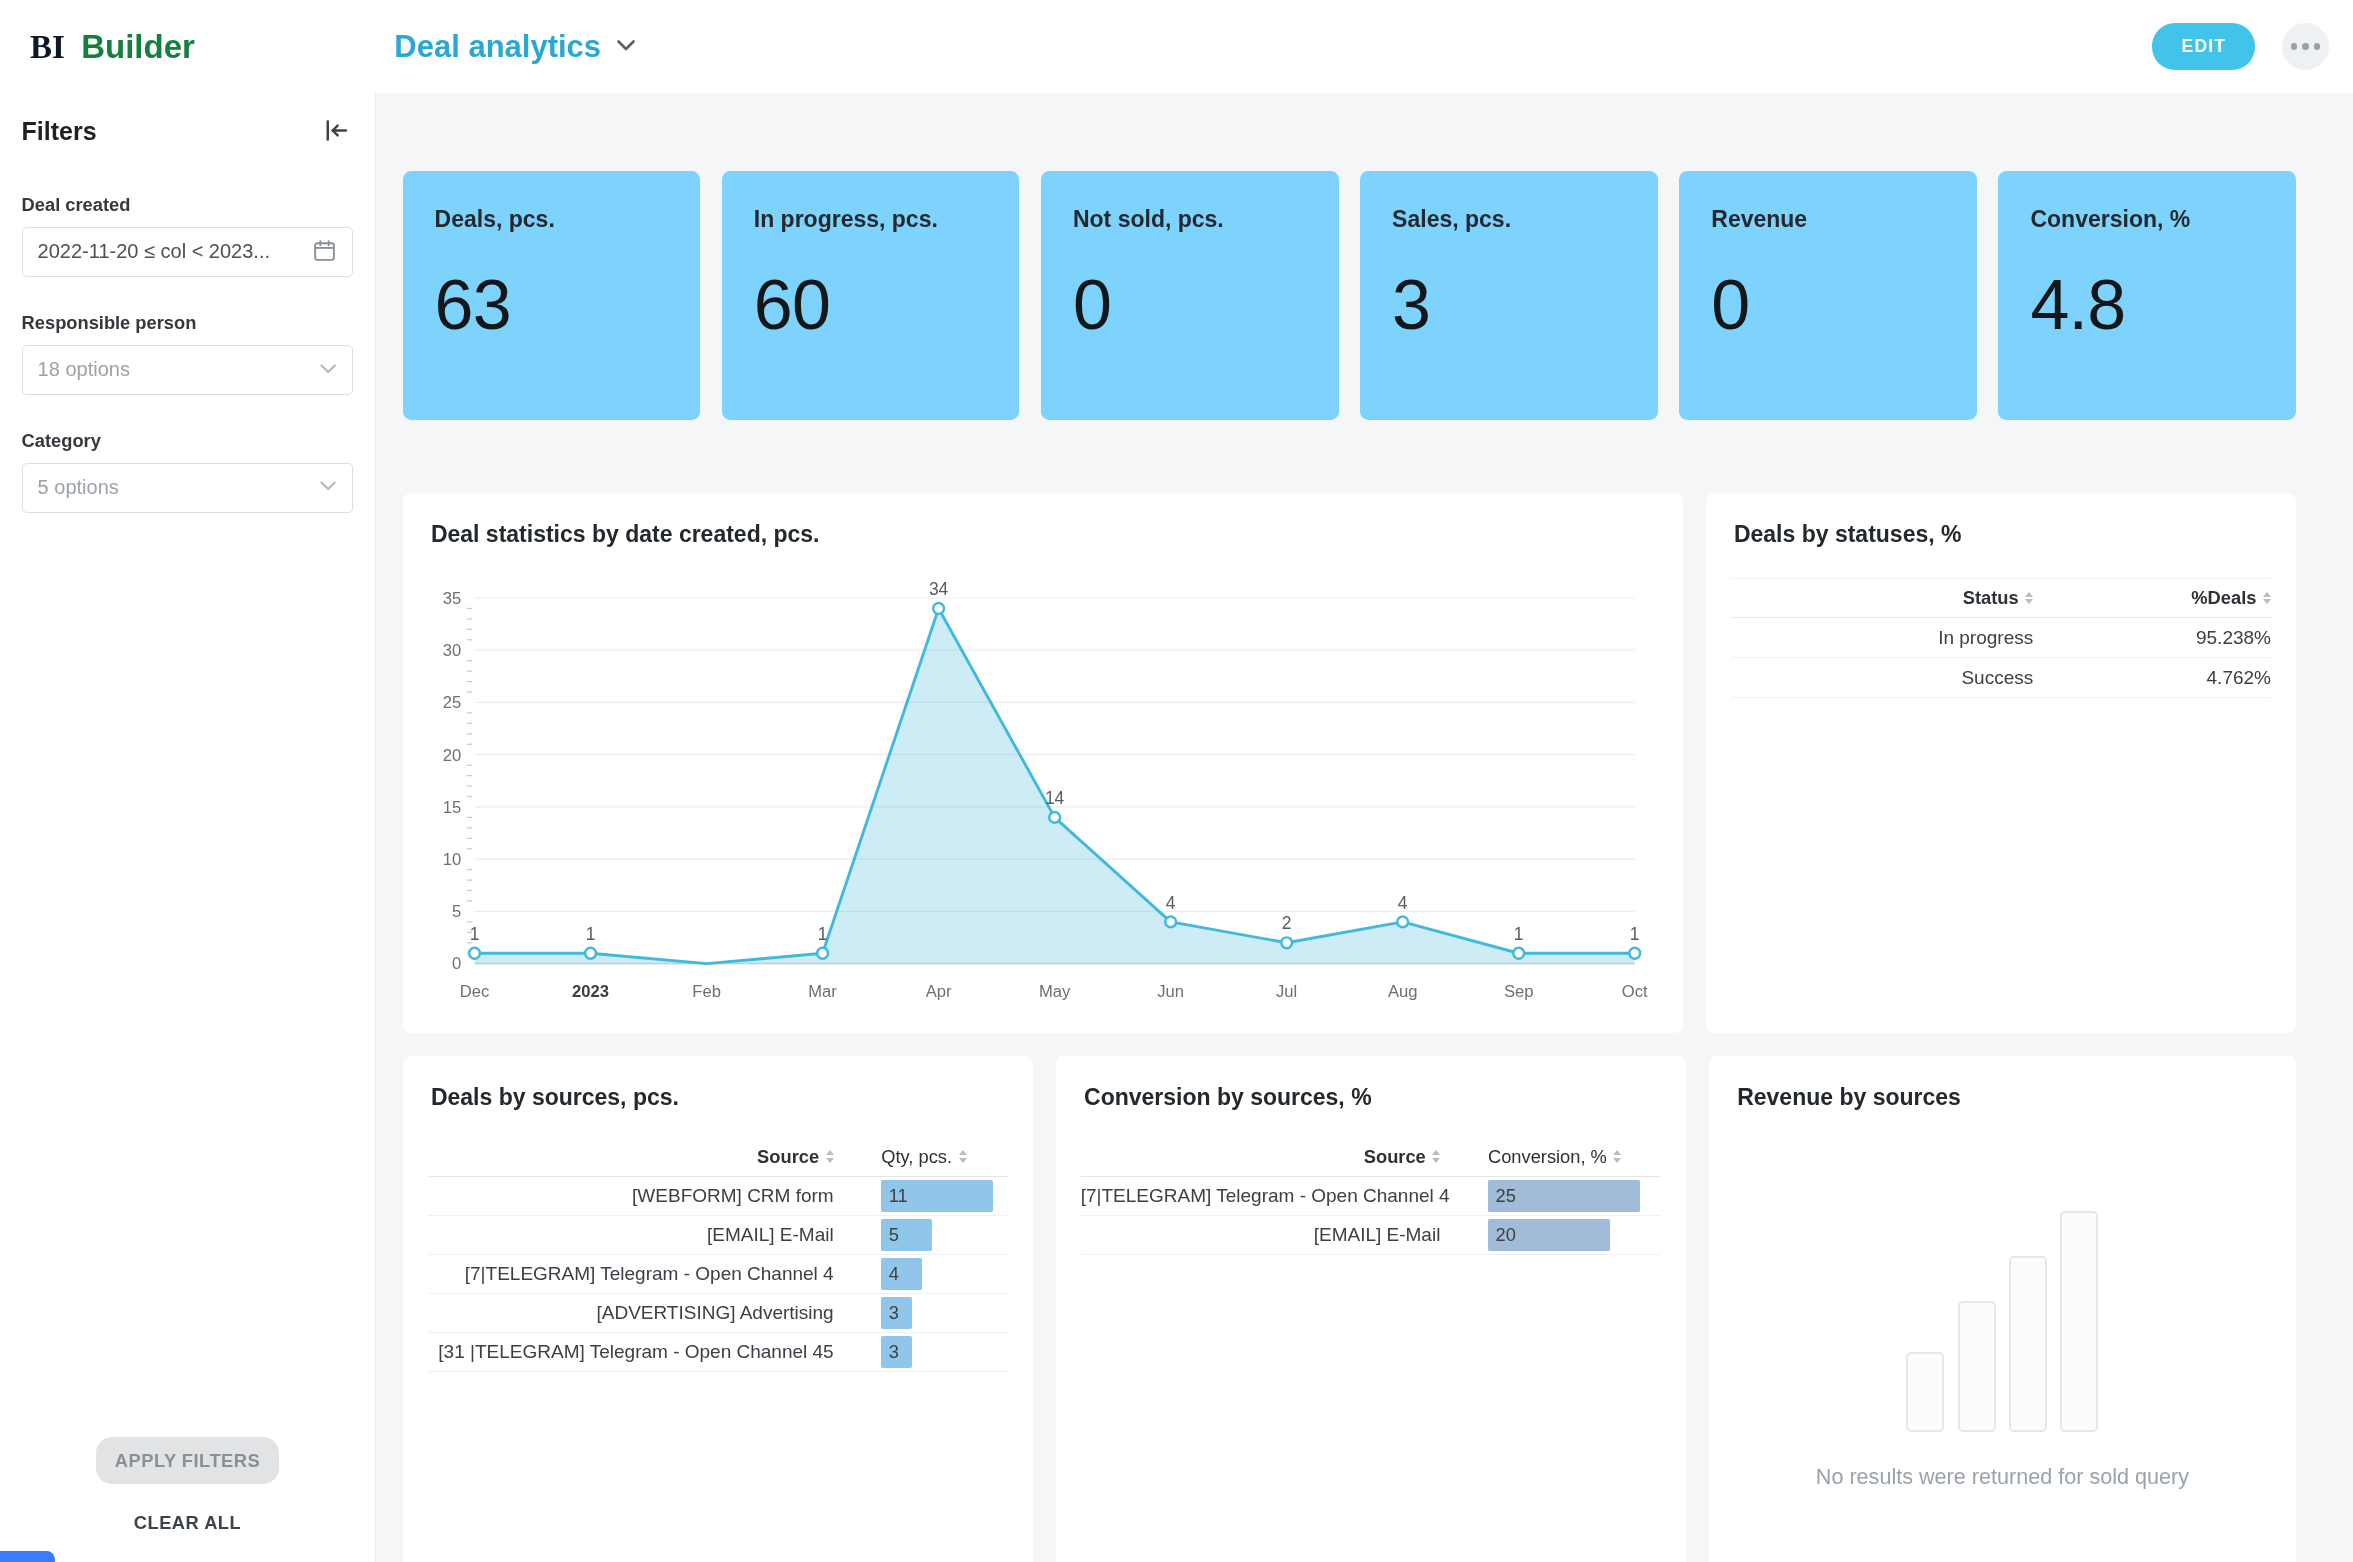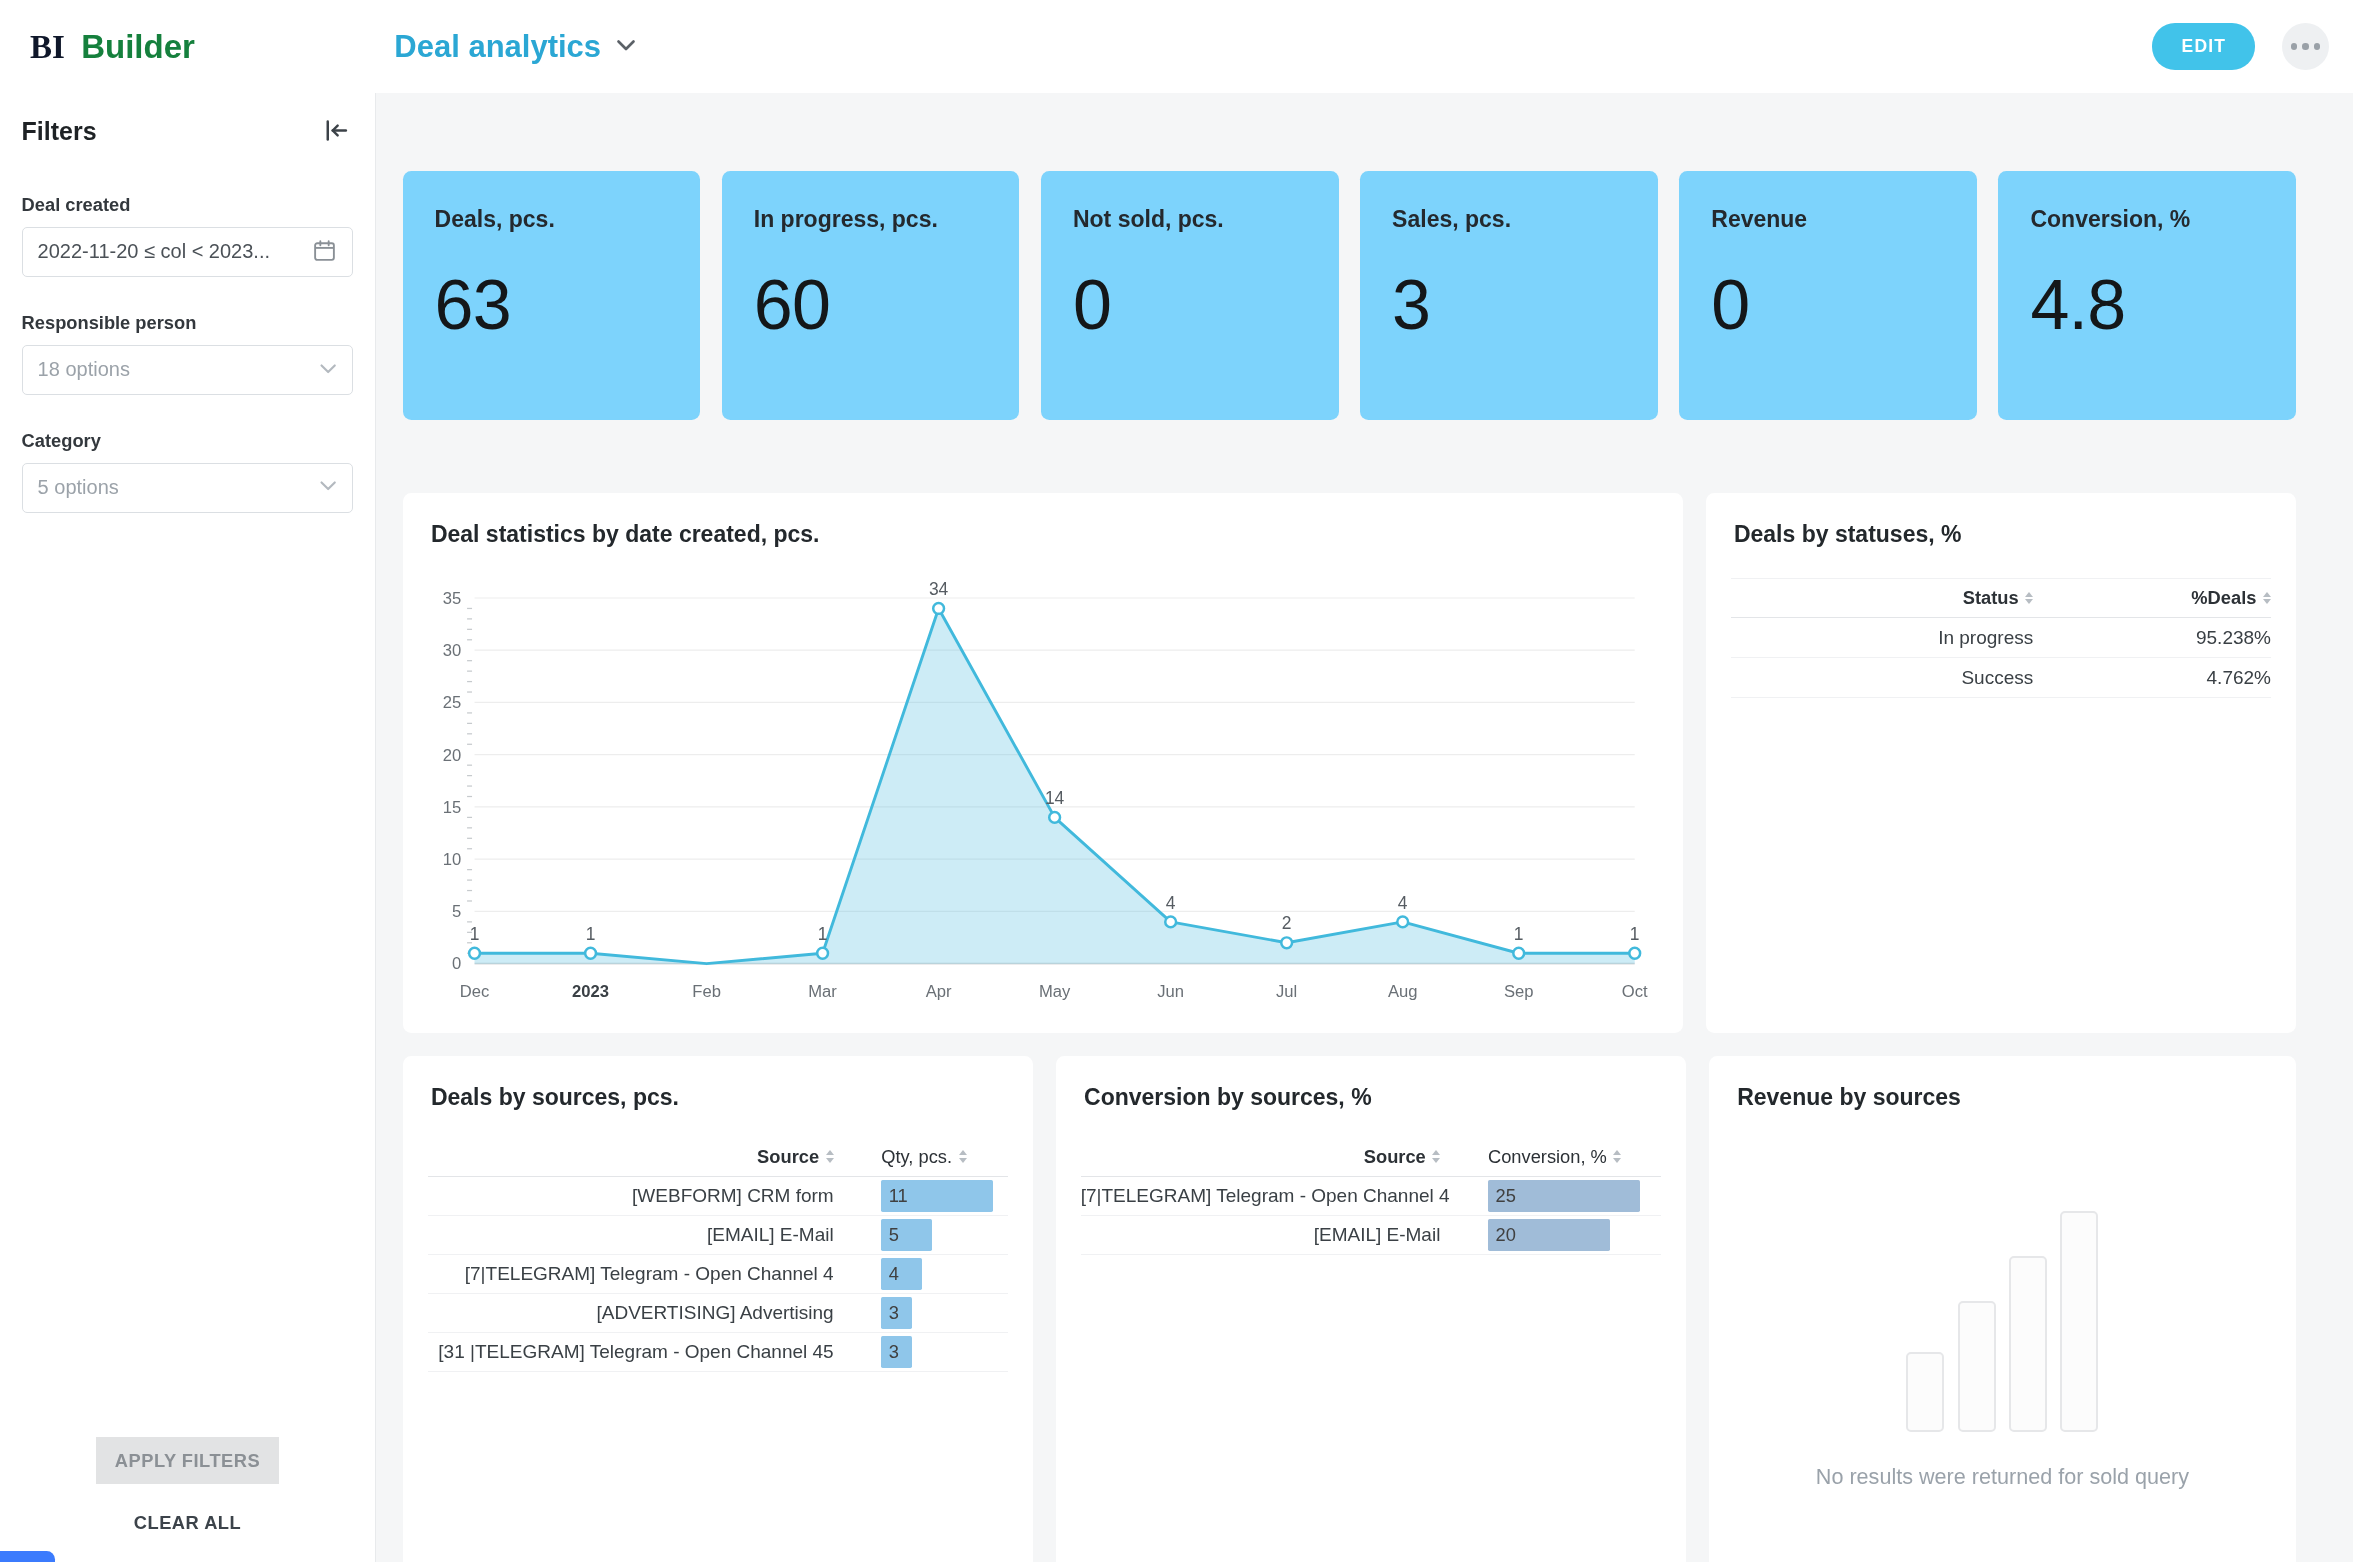--- a/index.html
+++ b/index.html
@@ -36,21 +36,21 @@
   .filters-title { font-size:25px; font-weight:700; color:#1e2225; }
   .collapse-btn { background:none; border:none; padding:3.3px; cursor:pointer; }
   .field { margin-bottom:35px; }
   .field-label { display:block; font-size:18.3px; font-weight:700; color:#33383d; margin-bottom:10.8px; }
   .input-box { height:50px; border:1.7px solid #dbdfe3; border-radius:5px; display:flex; align-items:center;
                justify-content:space-between; padding:0 15px; cursor:pointer; background:#fff; }
   .input-value { font-size:20px; color:#4b5157; white-space:nowrap; overflow:hidden; }
   .select-value { font-size:20px; color:#9ba2a9; }
   .sidebar-footer { margin-top:auto; display:flex; flex-direction:column; align-items:center; gap:26.6px; }
   .apply-btn { width:183px; height:47px; background:#e2e3e4; color:#8b9095; font-size:18.3px; font-weight:700;
-               border:none; border-radius:0; letter-spacing:0.5px; font-family:inherit; cursor:pointer; }
+               border:none; border-radius:16px; letter-spacing:0.5px; font-family:inherit; cursor:pointer; }
   .clear-btn { background:none; border:none; font-size:18.3px; font-weight:700; color:#3c434a;
                letter-spacing:0.5px; font-family:inherit; cursor:pointer; }
 
   
   .kpi-row { display:flex; gap:21.6px; margin-top:78px; }
   .kpi-card { flex:1; background:#7dd3fc; border-radius:8.3px; height:249px; padding:35px 32px; }
   .kpi-label { font-size:23px; font-weight:700; color:#24292e; }
   .kpi-value { font-size:70px; font-weight:400; color:#141719; margin-top:32px; letter-spacing:-0.8px; }
 
   

